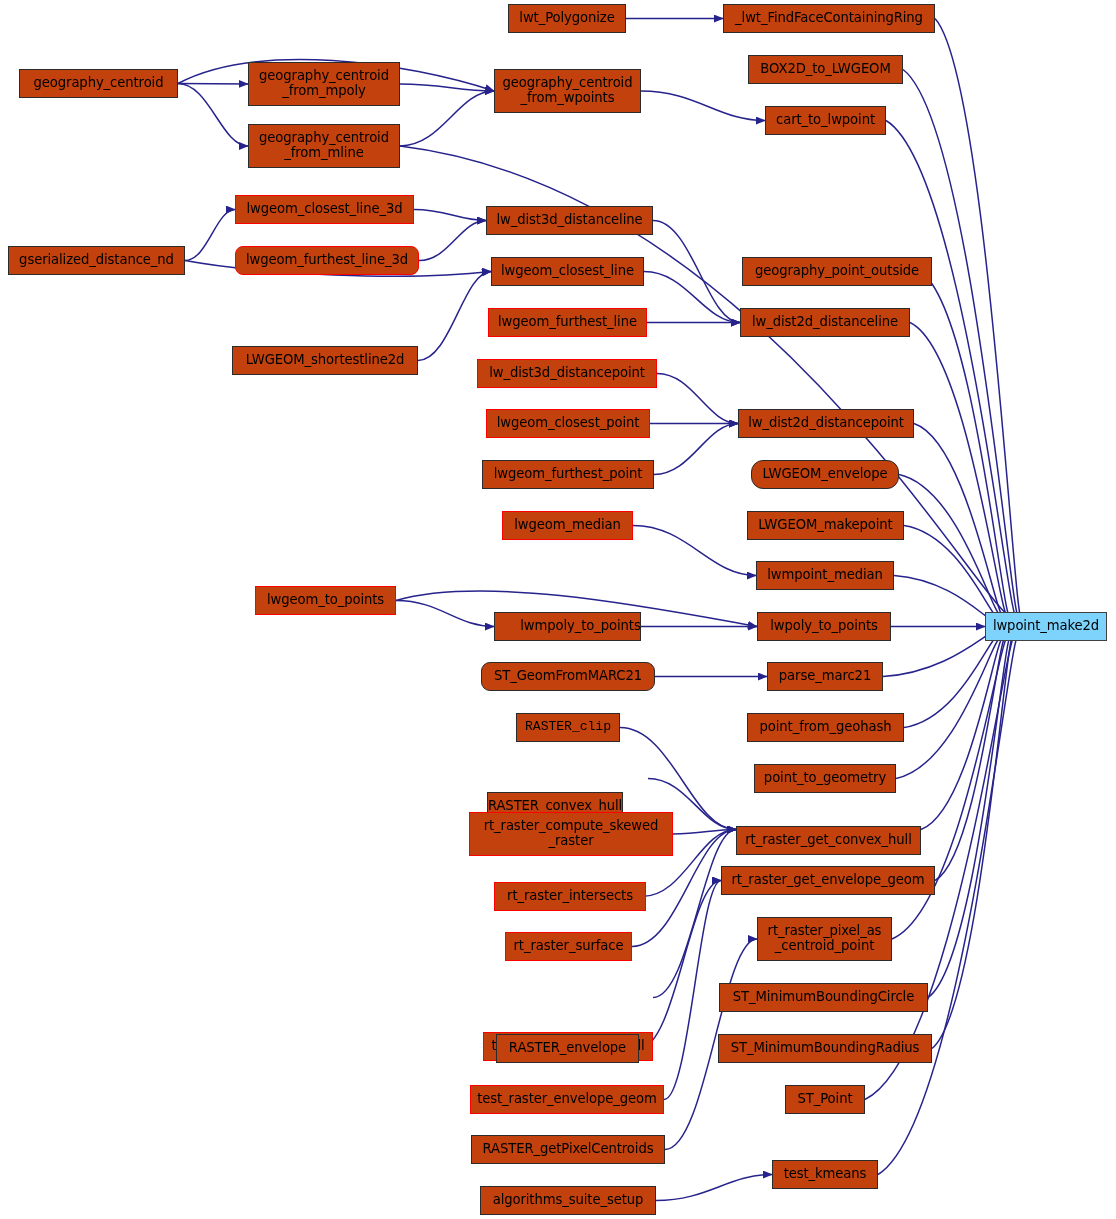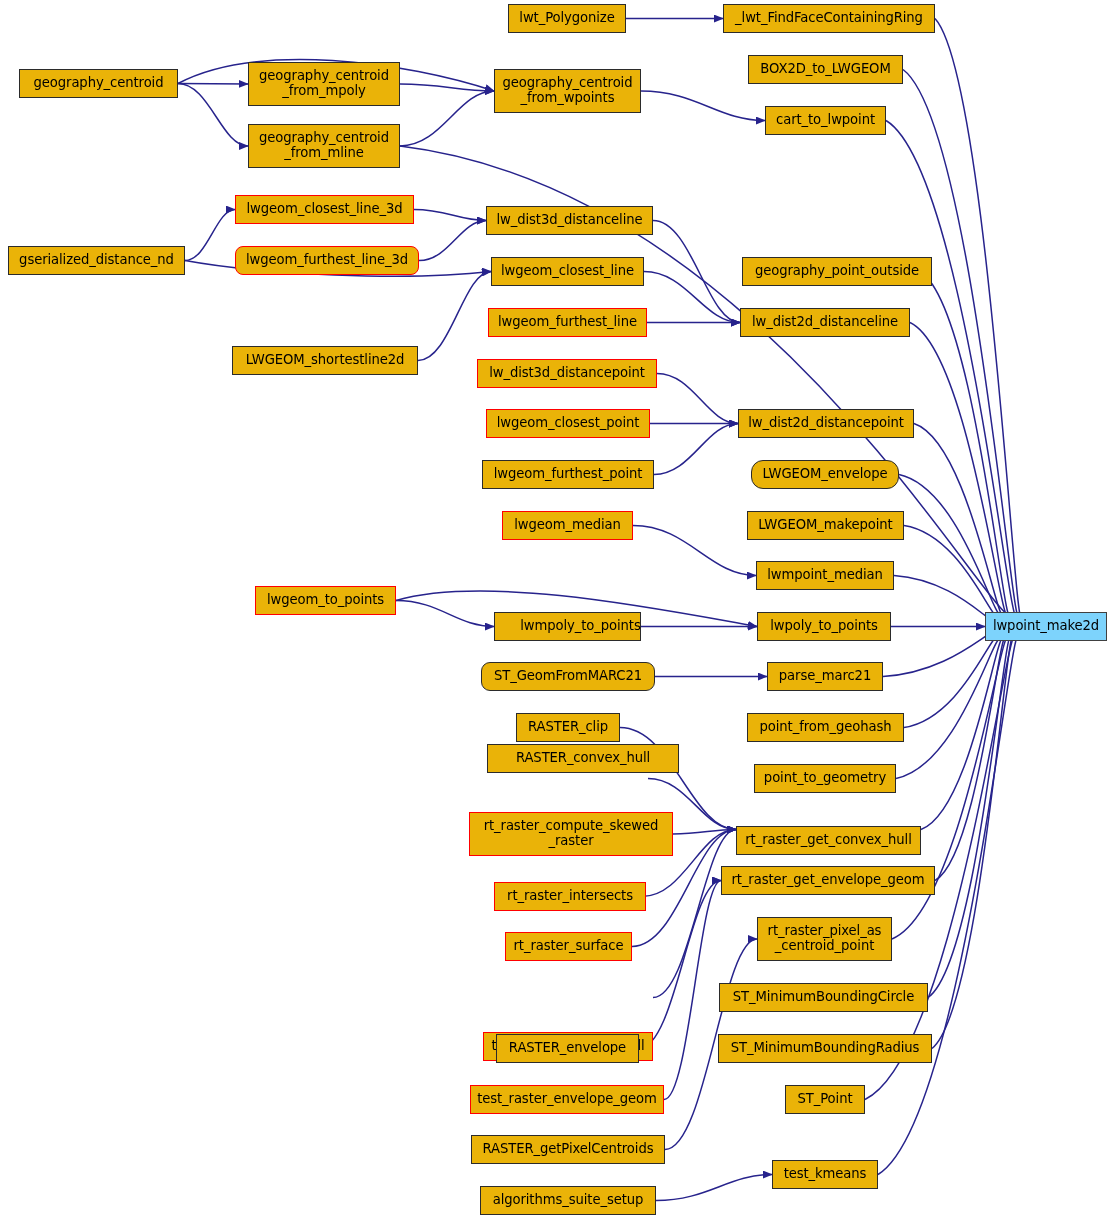--- a/index.html
+++ b/index.html
@@ -14,21 +14,21 @@
   svg.edges {
     position: absolute;
     left: 0; top: 0;
     width: 1116px; height: 1219px;
     pointer-events: none;
   }
   .node {
     position: absolute;
     box-sizing: border-box;
     border: 1px solid #2b2b2b;
-    background: #eab308;
+    background: #c2410c;
     color: #000000;
     font-size: 13.2px;
     line-height: 1.12;
     display: flex;
     align-items: center;
     justify-content: center;
     text-align: center;
     white-space: pre-line;
     letter-spacing: -0.1px;
     z-index: 5;
@@ -131,23 +131,23 @@
       <div class="node" style="left: 751px; top: 460px; width: 148px; height: 29px; border-radius: 12px;">LWGEOM_envelope</div>
       <div class="node red" style="left: 502px; top: 511px; width: 131px; height: 29px;">lwgeom_median</div>
       <div class="node" style="left: 747px; top: 511px; width: 157px; height: 29px;">LWGEOM_makepoint</div>
       <div class="node" style="left: 756px; top: 561px; width: 138px; height: 29px;">lwmpoint_median</div>
       <div class="node red" style="left: 255px; top: 586px; width: 141px; height: 29px;">lwgeom_to_points</div>
       <div class="node" style="left: 494px; top: 612px; width: 147px; height: 29px; padding-left: 26px;">lwmpoly_to_points</div>
       <div class="node" style="left: 757px; top: 612px; width: 134px; height: 29px;">lwpoly_to_points</div>
       <div class="node hl" style="left: 985px; top: 612px; width: 122px; height: 29px;">lwpoint_make2d</div>
       <div class="node" style="left: 481px; top: 662px; width: 174px; height: 29px; border-radius: 9px;">ST_GeomFromMARC21</div>
       <div class="node" style="left: 767px; top: 662px; width: 116px; height: 29px;">parse_marc21</div>
-      <div class="node" style="left: 516px; top: 713px; width: 104px; height: 29px;">RASTER_clip</div>
+      <div class="node" style="left: 516px; top: 713px; width: 104px; height: 29px; font-family: Liberation Mono, monospace;">RASTER_clip</div>
       <div class="node" style="left: 747px; top: 713px; width: 157px; height: 29px;">point_from_geohash</div>
-      <div class="node" style="left: 487px; top: 744px; width: 192px; height: 29px;">RASTER_convex_hull</div>
+      <div class="node" style="left: 487px; top: 792px; width: 136px; height: 29px;">RASTER_convex_hull</div>
       <div class="node" style="left: 754px; top: 764px; width: 142px; height: 29px;">point_to_geometry</div>
       <div class="node red" style="left: 469px; top: 812px; width: 204px; height: 44px;">rt_raster_compute_skewed
 _raster</div>
       <div class="node" style="left: 736px; top: 815px; width: 185px; height: 29px; margin-top: 11px;">rt_raster_get_convex_hull</div>
       <div class="node red" style="left: 494px; top: 882px; width: 152px; height: 29px;">rt_raster_intersects</div>
       <div class="node" style="left: 721px; top: 866px; width: 214px; height: 29px;">rt_raster_get_envelope_geom</div>
       <div class="node red" style="left: 505px; top: 932px; width: 127px; height: 29px;">rt_raster_surface</div>
       <div class="node" style="left: 757px; top: 917px; width: 135px; height: 44px;">rt_raster_pixel_as
 _centroid_point</div>
       <div class="node red" style="left: 483px; top: 1032px; width: 170px; height: 29px;">test_raster_convex_hull</div>

